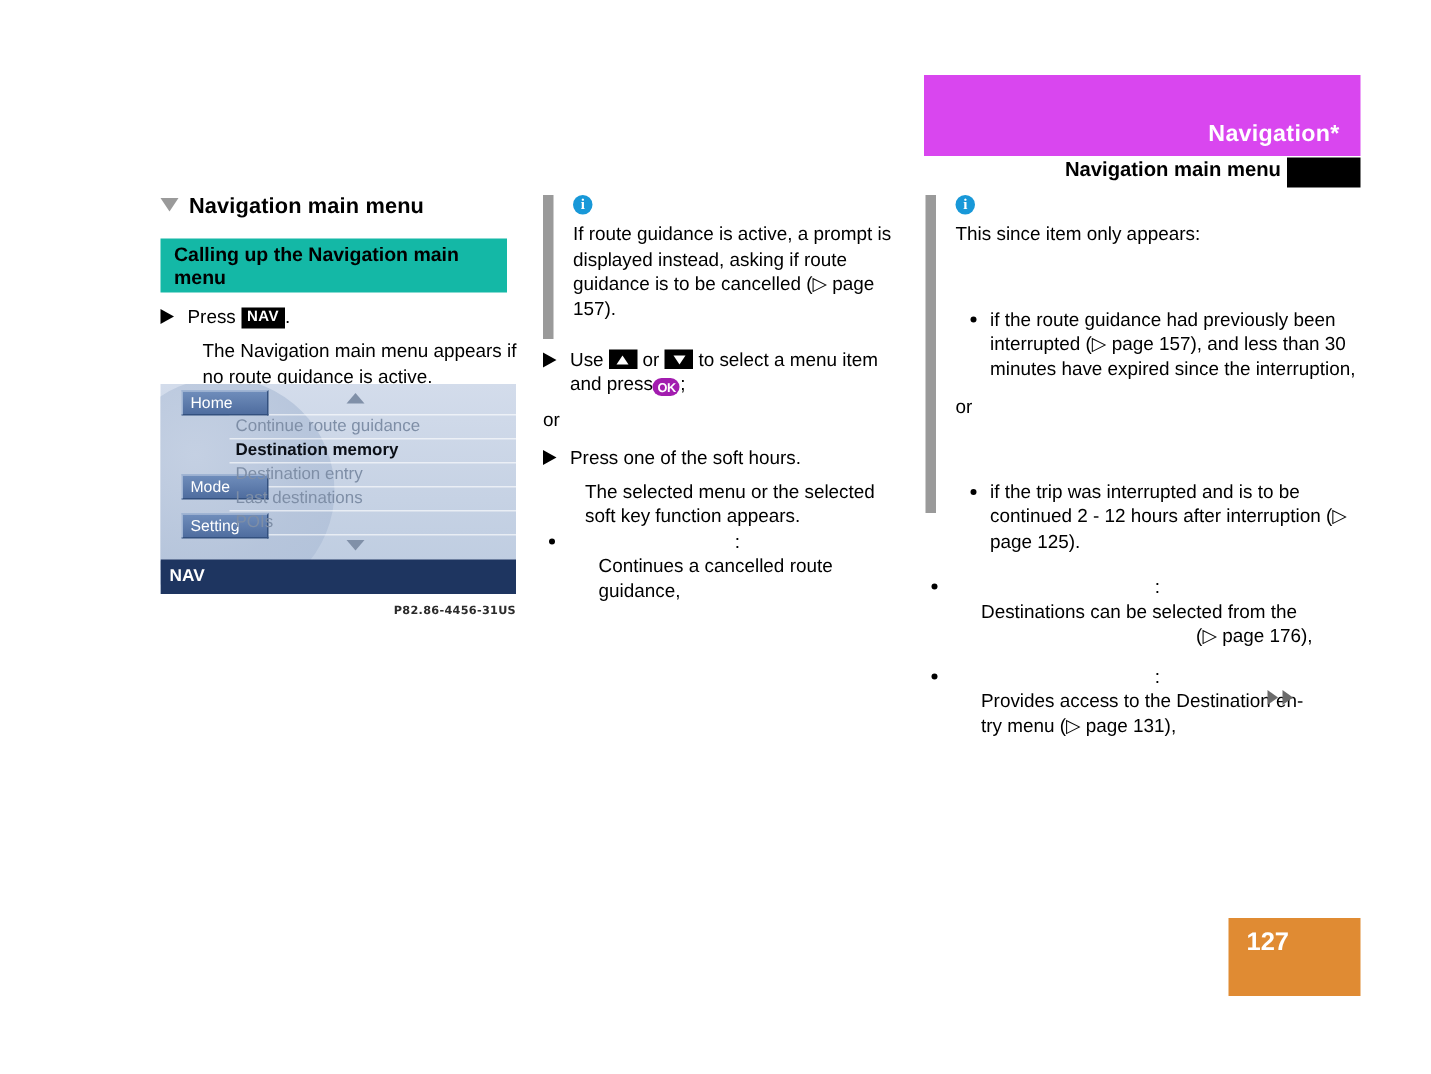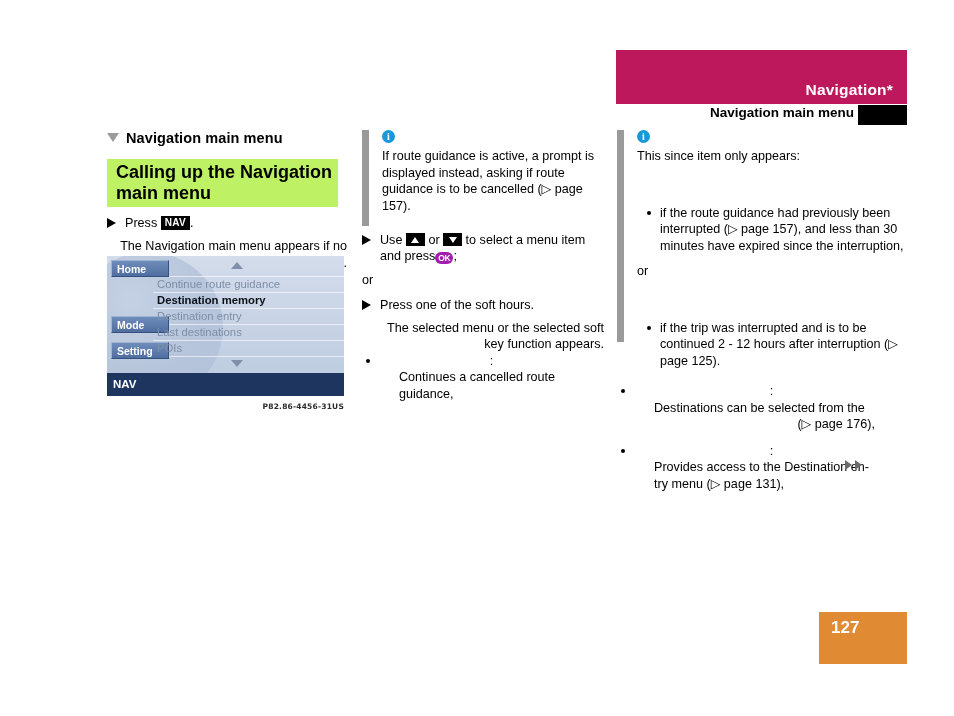--- a/index.html
+++ b/index.html
@@ -16,21 +16,21 @@
     overflow: hidden;
   }
 
   
   #header-band {
     position: absolute;
     left: 616px;
     top: 50px;
     width: 291px;
     height: 54px;
-    background: #be185d;
+    background: #d946ef;
   }
   #header-title {
     position: absolute;
     right: 14px;
     bottom: 5px;
     font-size: 15.5px;
     font-weight: bold;
     color: #ffffff;
     letter-spacing: .2px;
   }
@@ -99,22 +99,22 @@
     top: -1px;
   }
   #section-title {
     font-size: 14.5px;
     font-weight: bold;
     letter-spacing: .1px;
   }
 
   
   .gray-bar {
-    background: #bef264;
-    font-size: 18px;
+    background: #14b8a6;
+    font-size: 13px;
     font-weight: bold;
     padding: 3px 0 3px 9px;
     width: 231px;
     box-sizing: border-box;
     margin-bottom: 8px;
   }
 
   
   .step {
     display: flex;
@@ -126,21 +126,21 @@
   }
   .tri-right {
     width: 0; height: 0;
     border-top: 5.5px solid transparent;
     border-bottom: 5.5px solid transparent;
     border-left: 9px solid #000000;
     flex: none;
     margin-top: 3px;
   }
   .step-body { flex: 1; }
-  .indent { margin-left: 4px; font-size: 12.6px; line-height: 16.5px; text-align: right; }
+  .indent { margin-left: 28px; font-size: 12.6px; line-height: 16.5px; }
 
   
   .keycap {
     display: inline-block;
     background: #000000;
     color: #ffffff;
     font-size: 10px;
     font-weight: bold;
     line-height: 12px;
     padding: 1px 4px;
@@ -280,31 +280,31 @@
   }
   .nav-line {
     position: absolute;
     left: 46px;
     width: 191px;
     height: 1px;
     background: rgba(255,255,255,.62);
   }
   .softkey {
     position: absolute;
-    left: 4px;
+    left: 14px;
     width: 58px;
     height: 17px;
     background: linear-gradient(180deg, #6f8dbb 0%, #4f6d9f 100%);
     border-top: 1px solid #9fb4d3;
     border-left: 1px solid #9fb4d3;
     border-right: 1px solid #33507e;
     border-bottom: 1px solid #33507e;
     color: #ffffff;
     font-size: 10.5px;
-    font-weight: bold;
+    font-weight: normal;
     line-height: 17px;
     padding-left: 5px;
     box-sizing: border-box;
   }
   #softkey-home    { top: 4px; }
   #softkey-mode    { top: 60px; }
   #softkey-setting { top: 86px; }
   .nav-menu-item {
     position: absolute;
     left: 50px;

